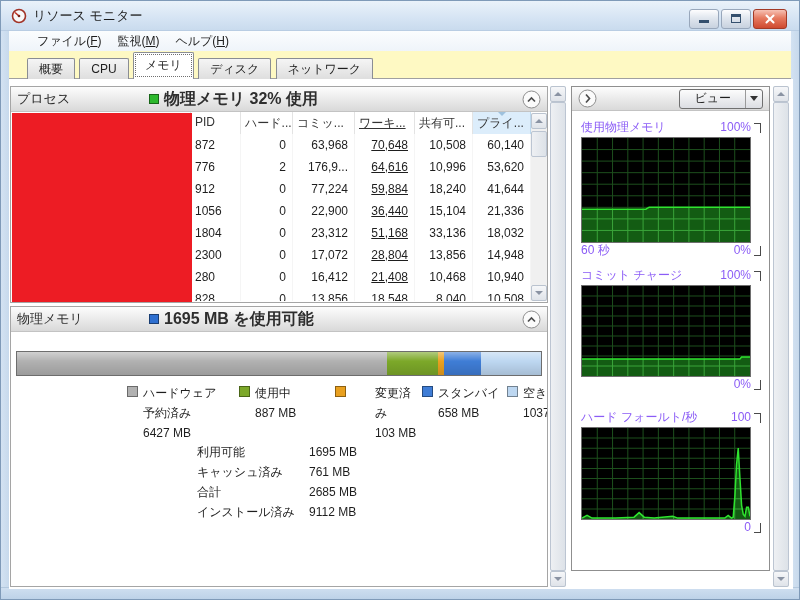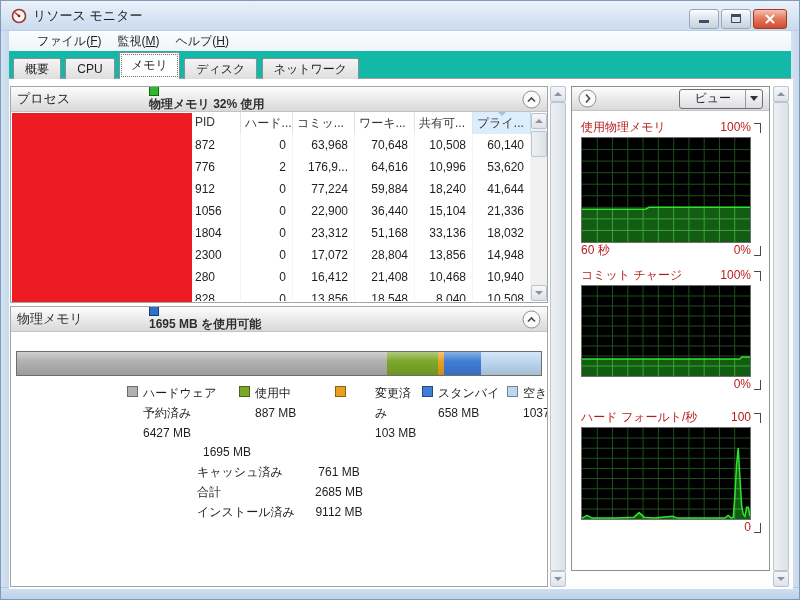--- a/index.html
+++ b/index.html
@@ -30,53 +30,53 @@
   .ic-x1, .ic-x2 { position: absolute; left: 50%; top: 50%; width: 12px; height: 2px;
     margin: -1px 0 0 -6px; background: #fff; border-radius: 1px; }
   .ic-x1 { transform: rotate(45deg); } .ic-x2 { transform: rotate(-45deg); }
 
   
   .menubar { position: absolute; left: 8px; top: 30px; right: 8px; height: 20px;
     background: linear-gradient(#fbfdfe, #eff4fa); display: flex; align-items: center; padding-left: 20px; }
   .menu-item { padding: 2px 8px; }
   .menu-item u { text-decoration: underline; }
   .tabbar { position: absolute; left: 8px; top: 50px; right: 8px; height: 28px;
-    background: #14b8a6; border-bottom: 1px solid #a0a0a0; padding-left: 4px; }
+    background: #fef9c3; border-bottom: 1px solid #a0a0a0; padding-left: 18px; }
   .tab { display: inline-block; position: relative; top: 5px; height: 22px; line-height: 20px;
     padding: 0 11px; margin-right: 1px; background: linear-gradient(#f5f5f5, #dddddd);
     border: 1px solid #8a8d94; border-bottom: none; border-radius: 2px 2px 0 0; }
   .tab.active { top: 1px; height: 27px; line-height: 25px; background: #ffffff; z-index: 2;
     outline: 1px dotted #6f6f6f; outline-offset: -3px; }
 
   
   .client { position: absolute; left: 8px; top: 78px; width: 784px; height: 510px; background: #fff; }
   .panel { position: absolute; border: 1px solid #a5a5a5; background: #fff; overflow: hidden; }
   .panel-header { height: 25px; background: linear-gradient(#fdfdfd, #e9e9e9 55%, #d9d9d9);
     border-bottom: 1px solid #c3c3c3; display: flex; align-items: center; padding: 0 6px;
     font-size: 13px; color: #2e2e2e; }
   .ph-title { width: 132px; }
-  .ph-leg { display: flex; font-weight: bold; font-size: 12px; flex-direction: column; }
+  .ph-leg { display: flex; align-items: center; font-weight: bold; font-size: 16px; }
   .ph-leg .sq { width: 10px; height: 10px; margin-right: 5px; border: 1px solid rgba(0,0,0,.45); }
   .ph-leg.w1 { width: 172px; }
   .chev-btn { margin-left: auto; width: 19px; height: 19px; cursor: default; }
 
   
   #procPanel { left: 1px; top: 7px; width: 538px; height: 217px; }
   .thead { position: absolute; left: 0; top: 25px; right: 16px; height: 22px; display: flex;
     background: #fff; }
   .hc { border-right: 1px solid #e3e3e3; padding: 3px 0 0 4px; color: #333; overflow: hidden;
     white-space: nowrap; position: relative; }
   .hc.sorted { background: #dcedfb; border-right: 1px solid #bcd8ee; }
   .sort-tri { position: absolute; top: 0; left: 50%; margin-left: -4px; width: 0; height: 0;
     border-left: 4px solid transparent; border-right: 4px solid transparent; border-top: 4px solid #9ec1dd; }
   .tbody { position: absolute; left: 0; top: 47px; right: 16px; bottom: 1px; overflow: hidden; }
   .trow { display: flex; height: 22px; line-height: 22px; }
   .c { overflow: hidden; white-space: nowrap; border-right: 1px solid rgba(0,0,0,.04); }
   .c0 { width: 180px; } .c1 { width: 50px; padding-left: 4px; }
-  .c2 { width: 52px; } .c3 { width: 62px; } .c4 { width: 60px; } .c5 { width: 58px; } .c6 { width: 58px; }
+  .c2 { width: 52px; } .c3 { width: 62px; } .c4 { width: 60px; text-decoration: underline; } .c5 { width: 58px; } .c6 { width: 58px; }
   .num { text-align: right; padding-right: 6px; }
   .redact { position: absolute; left: 1px; top: 26px; width: 180px; height: 189px; z-index: 5; }
 
   
   .vscroll { position: absolute; width: 16px; background: #f2f4f7; }
   .sb-btn { position: absolute; left: 0; width: 16px; height: 16px;
     background: linear-gradient(#f6f7f9, #dfe3e9); border: 1px solid #bac3cf; border-radius: 2px; }
   .sb-btn.up { top: 0; } .sb-btn.down { bottom: 0; }
   .tri-up { position: absolute; left: 50%; top: 50%; margin: -2px 0 0 -4px; width: 0; height: 0;
     border-left: 4px solid transparent; border-right: 4px solid transparent; border-bottom: 4px solid #8a93a3; }
@@ -96,36 +96,36 @@
     border: 1px solid #6d6d6d; display: flex; background: #ddd; }
   .mseg { height: 100%; }
   .mlegend { position: absolute; left: 116px; top: 76px; display: flex; }
   .leg-item { display: flex; align-items: flex-start; }
   .li0 { width: 112px; } .li1 { width: 96px; } .li2 { width: 87px; gap: 24px; } .li3 { width: 85px; } .li4 { width: 80px; }
   .leg-sq { width: 11px; height: 11px; border: 1px solid rgba(0,0,0,.4); margin: 3px 5px 0 0; flex: none; }
   .leg-text div { line-height: 20px; }
   .mstats { position: absolute; left: 186px; top: 135px; }
   .stat-row { display: flex; height: 20px; line-height: 20px; }
   .stat-label { width: 112px; }
-  .stat-value { width: 60px; text-align: center; }
+  .stat-value { width: 60px; text-align: left; }
 
   
   #rPanel { left: 562px; top: 7px; width: 199px; height: 485px; border: 1px solid #8f8f8f; }
   .rp-header { height: 24px; background: linear-gradient(#fdfdfd, #e9e9e9 55%, #d9d9d9);
     border-bottom: 1px solid #c3c3c3; display: flex; align-items: center; padding: 0 6px; }
   .view-btn { margin-left: auto; height: 20px; display: flex; align-items: center;
     border: 1px solid #707070; border-radius: 3px; background: linear-gradient(#fcfcfc, #dcdee3);
     overflow: hidden; }
   .view-label { padding: 0 14px; }
   .view-arrow { width: 17px; height: 20px; border-left: 1px solid #9a9a9a;
     display: flex; align-items: center; justify-content: center; }
   .dd-tri { width: 0; height: 0; border-left: 4px solid transparent; border-right: 4px solid transparent;
     border-top: 5px solid #333; }
   .graphs { padding: 5px 8px 0 9px; }
-  .gtitle-row, .gfoot-row { display: flex; height: 17px; line-height: 15px; font-size: 12px; color: #b91c1c; }
+  .gtitle-row, .gfoot-row { display: flex; height: 17px; line-height: 15px; font-size: 12px; color: #8b5cf6; }
   .gtitle { flex: 1; }
   .brt { width: 7px; height: 10px; border-top: 1px solid #4a4a4a; border-right: 1px solid #4a4a4a;
     margin: 3px 0 0 3px; }
   .brb { width: 7px; height: 10px; border-bottom: 1px solid #4a4a4a; border-right: 1px solid #4a4a4a;
     margin: 0 0 4px 3px; align-self: flex-end; }
   .gx { flex: 1; }
   .gbox { position: relative; border: 1px solid #6e6e6e; background: #000; margin-right: 10px; }
   .gbox svg { position: absolute; left: 0; top: 0; width: 100%; height: 100%; display: block; }
   .h1 { height: 106px; } .h2 { height: 92px; } .h3 { height: 93px; }
   .mt1 { margin-top: 4px; } .mt2 { margin-top: 8px; } .mt3 { margin-top: 16px; }
@@ -342,20 +342,21 @@
           <span class="leg-sq" style="background: rgb(189, 215, 241);"></span>
           <span class="leg-text">
               <div>空き</div>
               <div>1037 MB</div>
             </span>
         </div>
       </div>
 
       <div class="mstats">
         <div class="stat-row">
+            <span class="stat-label">利用可能</span>
             <span class="stat-value">1695 MB</span>
           </div>
         <div class="stat-row">
             <span class="stat-label">キャッシュ済み</span>
             <span class="stat-value">761 MB</span>
           </div>
         <div class="stat-row">
             <span class="stat-label">合計</span>
             <span class="stat-value">2685 MB</span>
           </div>

